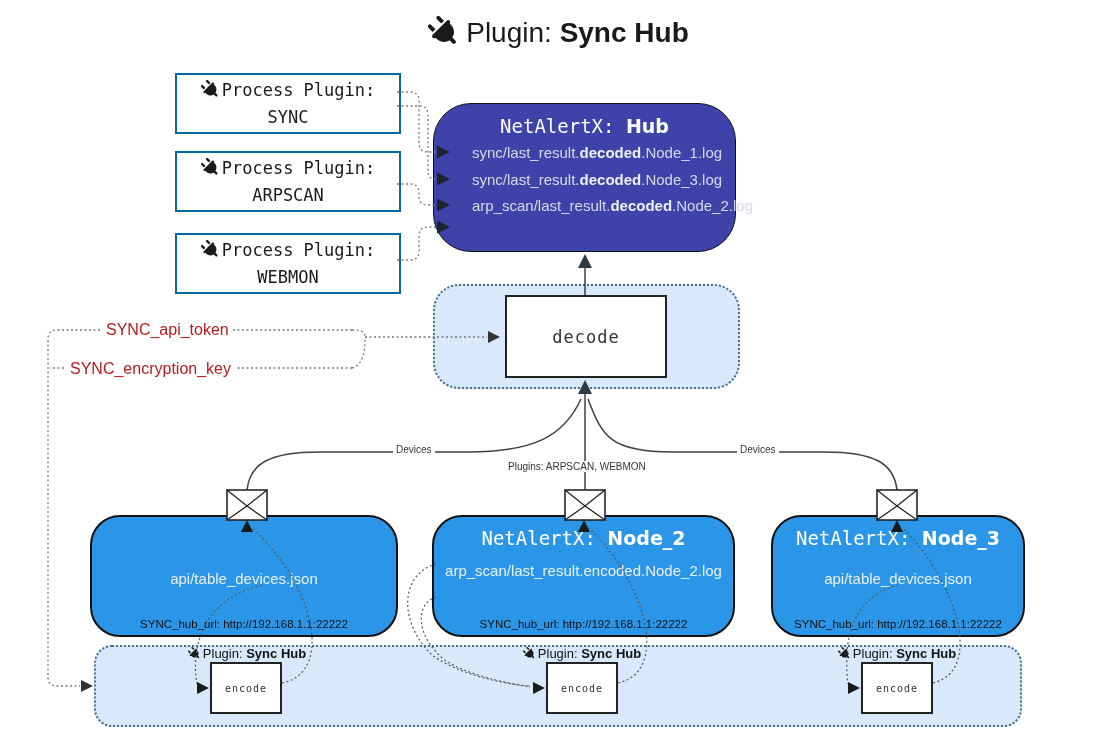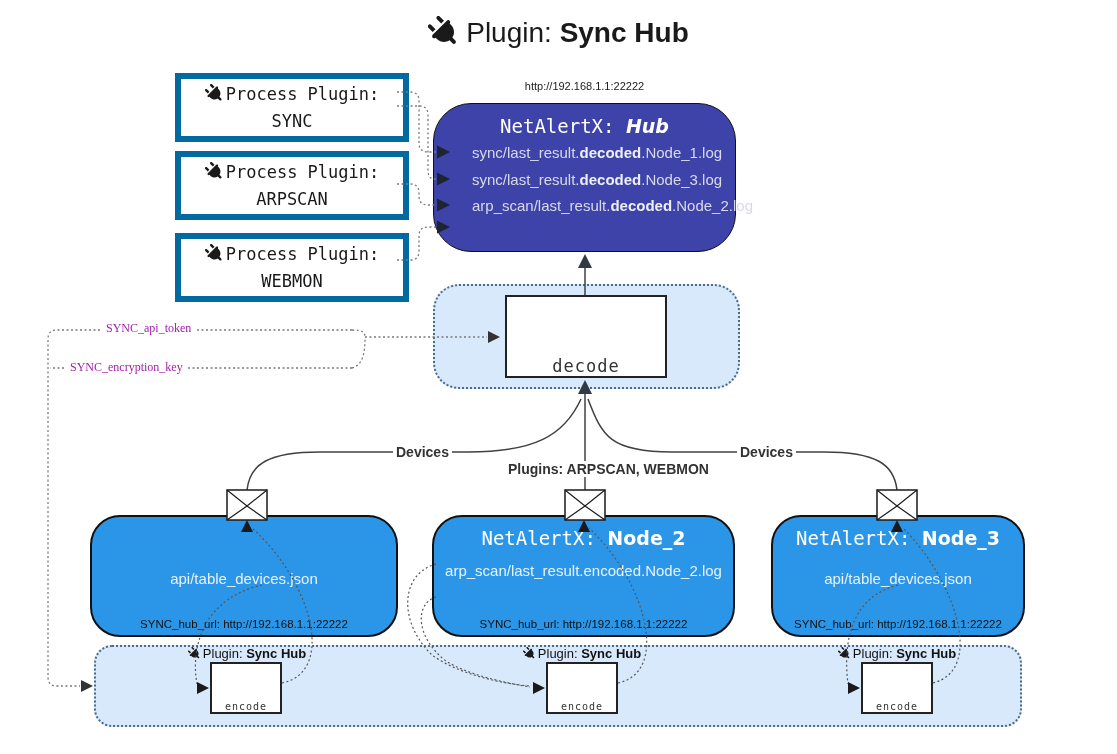--- a/index.html
+++ b/index.html
@@ -4,42 +4,42 @@
 <style>
   html,body{margin:0;padding:0;background:#fff;}
   #canvas{position:relative;width:1117px;height:754px;background:#fff;
           font-family:"Liberation Sans",sans-serif;overflow:hidden;}
   .abs{position:absolute;}
   
   .diagram-title{left:0;top:16px;width:1117px;text-align:center;font-size:28px;color:#1a1a1a;}
   .diagram-title .plug{width:32px;height:32px;vertical-align:-6px;margin-right:6px;}
   .diagram-title b{font-weight:bold;}
   
-  .proc-box{left:175px;width:222px;height:57px;background:#fff;border:6px solid #0369a1;
+  .proc-box{left:175px;width:222px;height:57px;background:#fff;border:2px solid #0369a1;
             display:flex;flex-direction:column;align-items:center;justify-content:center;
             font-family:"DejaVu Sans Mono",monospace;font-size:17px;color:#1a1a1a;line-height:1.55;}
   .proc-box .plug{width:19px;height:19px;vertical-align:-3px;margin-right:2px;}
   
   .hub-url{left:433px;top:80px;width:303px;text-align:center;font-size:11px;color:#1a1a1a;}
   .hub{left:433px;top:103px;width:303px;height:149px;background:#3D43A8;border:1.5px solid #111;
        border-radius:38px;box-sizing:border-box;}
   .hub-title{left:433px;top:115px;width:303px;text-align:center;color:#fff;
              font-family:"DejaVu Sans Mono",monospace;font-size:19px;}
-  .hub-title b{font-family:"DejaVu Sans",sans-serif;font-weight:bold;font-style:italic;}
+  .hub-title b{font-family:"DejaVu Sans",sans-serif;font-weight:bold;}
   .hub-entry{left:472px;width:280px;font-size:15px;color:#D8DAE9;line-height:15px;}
   .hub-entry b{color:#EFF0F7;}
   
   .band{background:#D7E9FB;border:2px dotted #4a6b8a;box-sizing:border-box;}
   .decode-band{left:433px;top:284px;width:307px;height:105px;border-radius:26px;}
   .proc-inner{background:#fff;border:2px solid #222;box-sizing:border-box;display:flex;
-              align-items:flex-end;justify-content:center;font-family:"DejaVu Sans Mono",monospace;color:#333;}
+              align-items:center;justify-content:center;font-family:"DejaVu Sans Mono",monospace;color:#333;}
   .decode-box{left:505px;top:295px;width:162px;height:83px;font-size:17px;letter-spacing:1px;}
   
-  .line-label{background:#fff;padding:0 4px;font-size:12px;color:#a21caf;white-space:nowrap;font-family:Liberation Serif, serif;}
-  .edge-label{background:#fff;padding:0 3px;font-size:14px;color:#333;white-space:nowrap;font-weight:bold;}
+  .line-label{background:#fff;padding:0 4px;font-size:16px;color:#b91c1c;white-space:nowrap;}
+  .edge-label{background:#fff;padding:0 3px;font-size:10px;color:#333;white-space:nowrap;}
   
   .node{top:515px;height:122px;background:#2B96E8;border:2px solid #111;border-radius:30px;box-sizing:border-box;}
   .node-title{top:527px;text-align:center;color:#fff;font-family:"DejaVu Sans Mono",monospace;font-size:19px;}
   .node-title b{font-family:"DejaVu Sans",sans-serif;font-weight:bold;}
   .node-file{text-align:center;color:#E8F1FB;font-size:15px;}
   .node-url{top:618px;text-align:center;color:#111;font-size:11.5px;}
   
   .bottom-band{left:94px;top:645px;width:928px;height:82px;border-radius:18px;}
   .enc-box{top:662px;width:72px;height:52px;font-size:10px;letter-spacing:1px;}
   .enc-label{top:646px;width:160px;text-align:center;font-size:13px;color:#111;white-space:nowrap;}
@@ -80,21 +80,20 @@
         </svg><span>Process Plugin:</span></div>
     <div>ARPSCAN</div>
   </div>
   <div class="abs proc-box layer1" style="top:233px;">
     <div><svg class="plug">
           <use href="#plug"></use>
         </svg><span>Process Plugin:</span></div>
     <div>WEBMON</div>
   </div>
 
-  <div class="abs hub-url layer1">http://192.168.1.1:22222</div>
   <div class="abs hub layer1"></div>
   <div class="abs hub-title layer1">
     <span>NetAlertX:</span> <b>Hub</b>
   </div>
   <div class="abs hub-entry layer1" style="top:145px;"><span>sync/last_result.</span><b>decoded</b><span>.Node_1.log</span></div>
   <div class="abs hub-entry layer1" style="top:172px;"><span>sync/last_result.</span><b>decoded</b><span>.Node_3.log</span></div>
   <div class="abs hub-entry layer1" style="top:198px;"><span>arp_scan/last_result.</span><b>decoded</b><span>.Node_2.log</span></div>
 
   <div class="abs band decode-band layer1"></div>
   <div class="abs proc-inner decode-box layer1">

